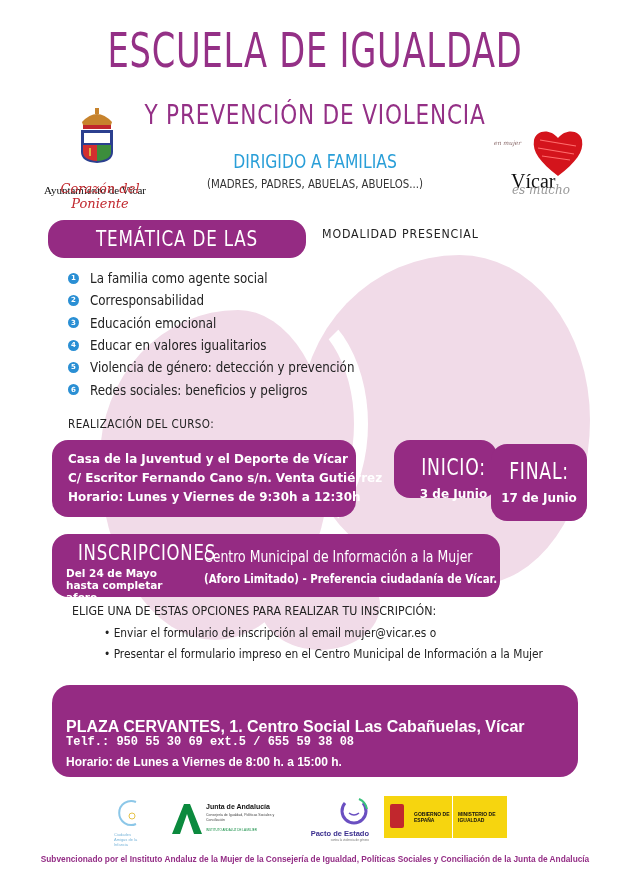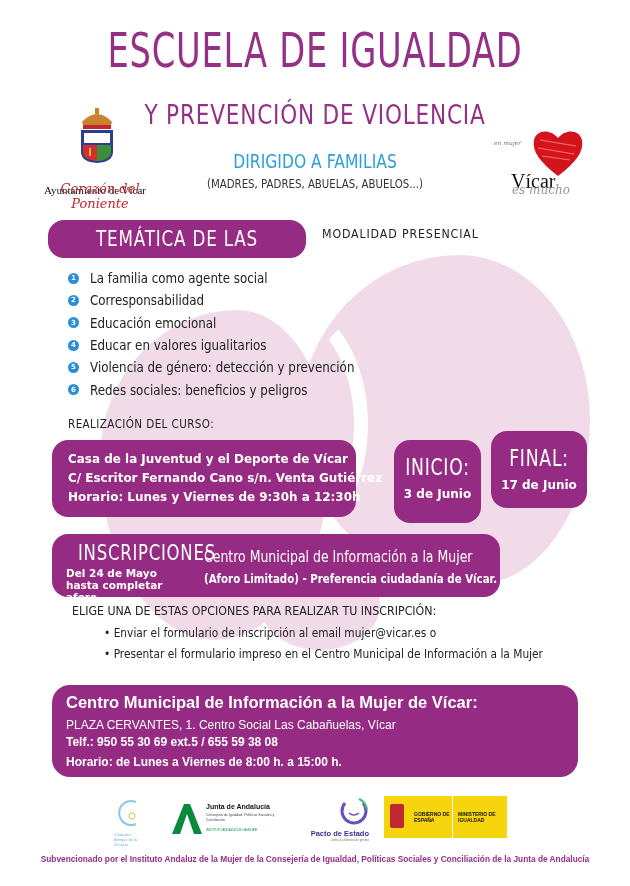--- a/index.html
+++ b/index.html
@@ -16,35 +16,35 @@
   .tema{left:48px;top:220px;width:258px;height:38px;}
   .tema span{display:block;text-align:center;font-size:21px;line-height:38px;transform:scaleX(0.8);letter-spacing:1px;}
   .modalidad{left:322px;top:226px;font-size:13px;color:#222;transform:scaleX(0.85);transform-origin:left;letter-spacing:1px;}
   .list{left:68px;top:267px;}
   .li{display:flex;align-items:center;height:22.3px;}
   .num{width:11px;height:11px;border-radius:50%;background:#2a8fd4;color:#fff;font-size:7px;font-weight:bold;display:flex;align-items:center;justify-content:center;margin-right:11px;}
   .li span.t{font-size:14px;color:#222;transform:scaleX(0.85);transform-origin:left;white-space:nowrap;}
   .realiz{left:68px;top:416px;font-size:13px;color:#222;transform:scaleX(0.8);transform-origin:left;letter-spacing:0.5px;}
   .curso{left:52px;top:440px;width:304px;height:77px;}
   .curso .ln{position:absolute;left:16px;font-weight:bold;font-size:13px;transform:scaleX(0.92);transform-origin:left;white-space:nowrap;}
-  .inicio{left:394px;top:440px;width:87px;height:83px;}
-  .final{left:491px;top:431px;width:96px;height:77px;}
+  .inicio{left:394px;top:440px;width:87px;height:58px;padding-left:16px;}
+  .final{left:491px;top:444px;width:96px;height:77px;}
   .big{display:block;text-align:center;font-size:23px;margin-top:13px;transform:scaleX(0.75);letter-spacing:1px;line-height:28px;}
   .date{display:block;text-align:center;font-weight:bold;font-size:12px;margin-top:6px;}
   .insc{left:52px;top:534px;width:448px;height:63px;}
   .insc .h{position:absolute;left:10px;top:6px;width:128px;text-align:center;font-size:22px;transform:scaleX(0.75);letter-spacing:1px;line-height:26px;}
   .insc .s1{position:absolute;left:14px;top:33px;width:120px;text-align:left;font-weight:bold;font-size:10.5px;line-height:12px;}
   .insc .r1{position:absolute;left:152px;top:13px;font-size:16px;transform:scaleX(0.78);transform-origin:left;white-space:nowrap;}
   .insc .r2{position:absolute;left:152px;top:37px;font-size:12.5px;font-weight:bold;transform:scaleX(0.82);transform-origin:left;white-space:nowrap;}
   .elige{left:72px;top:603px;font-size:13px;color:#222;transform:scaleX(0.85);transform-origin:left;white-space:nowrap;}
   .opt{left:104px;font-size:12.5px;color:#222;transform:scaleX(0.85);transform-origin:left;white-space:nowrap;}
   .centro{left:52px;top:685px;width:526px;height:92px;border-radius:18px;}
   .centro .c1{position:absolute;left:14px;top:8px;font-family:"Liberation Sans",sans-serif;font-weight:bold;font-size:16.5px;white-space:nowrap;}
-  .centro .c2{position:absolute;left:14px;top:33px;font-family:"Liberation Sans",sans-serif;font-weight:normal;font-size:12px;white-space:nowrap;}
-  .centro .c3{position:absolute;left:14px;top:50px;font-family:Liberation Sans, sans-serif;font-weight:bold;font-size:12px;white-space:nowrap;}
+  .centro .c2{position:absolute;left:14px;top:33px;font-family:"Liberation Sans",sans-serif;font-weight:bold;font-size:16px;white-space:nowrap;}
+  .centro .c3{position:absolute;left:14px;top:50px;font-family:Liberation Mono, monospace;font-weight:bold;font-size:12px;white-space:nowrap;}
   .centro .c4{position:absolute;left:14px;top:70px;font-family:"Liberation Sans",sans-serif;font-weight:bold;font-size:12px;white-space:nowrap;}
   .sub{left:0;width:630px;top:854px;text-align:center;font-family:"Liberation Sans",sans-serif;font-weight:bold;font-size:8.3px;color:#942e86;}
   .small{font-family:"Liberation Sans",sans-serif;}
 </style>
 </head>
 <body>
 
 <div class="blob" style="left:300px;top:255px;width:290px;height:330px;border-radius:55% 45% 40% 60%/50% 50% 50% 50%;"></div>
 <div class="blob" style="left:100px;top:310px;width:230px;height:330px;border-radius:60% 40% 50% 50%/45% 45% 55% 55%;"></div>
 <div class="blob" style="left:260px;top:560px;width:120px;height:90px;border-radius:50%;"></div>
@@ -130,21 +130,20 @@
   <span class="h">INSCRIPCIONES</span>
   <span class="s1">Del 24 de Mayo hasta completar aforo.</span>
   <span class="r1">Centro Municipal de Información a la Mujer</span>
   <span class="r2">(Aforo Limitado) - Preferencia ciudadanía de Vícar.</span>
 </div>
 <div class="abs elige">ELIGE UNA DE ESTAS OPCIONES PARA REALIZAR TU INSCRIPCIÓN:</div>
 <div class="abs opt" style="top:625px;">• Enviar el formulario de inscripción al email mujer@vicar.es o</div>
 <div class="abs opt" style="top:646px;">• Presentar el formulario impreso en el Centro Municipal de Información a la Mujer</div>
 
 <div class="pill centro">
-  <span class="c1">Centro Municipal de Información a la Mujer de Vícar:</span>
   <span class="c2">PLAZA CERVANTES, 1. Centro Social Las Cabañuelas, Vícar</span>
   <span class="c3">Telf.: 950 55 30 69 ext.5 / 655 59 38 08</span>
   <span class="c4">Horario: de Lunes a Viernes de 8:00 h. a 15:00 h.</span>
 </div>
 
 <div class="abs" style="left:114px;top:798px;width:34px;height:44px;">
   <svg width="34" height="30" viewBox="0 0 34 30">
       <path d="M22 4 A12 12 0 1 0 22 26" fill="none" stroke="#8cc7e8" stroke-width="2"></path>
       <circle cx="18" cy="18" r="3" fill="none" stroke="#e6c34a" stroke-width="1"></circle>
     </svg>

